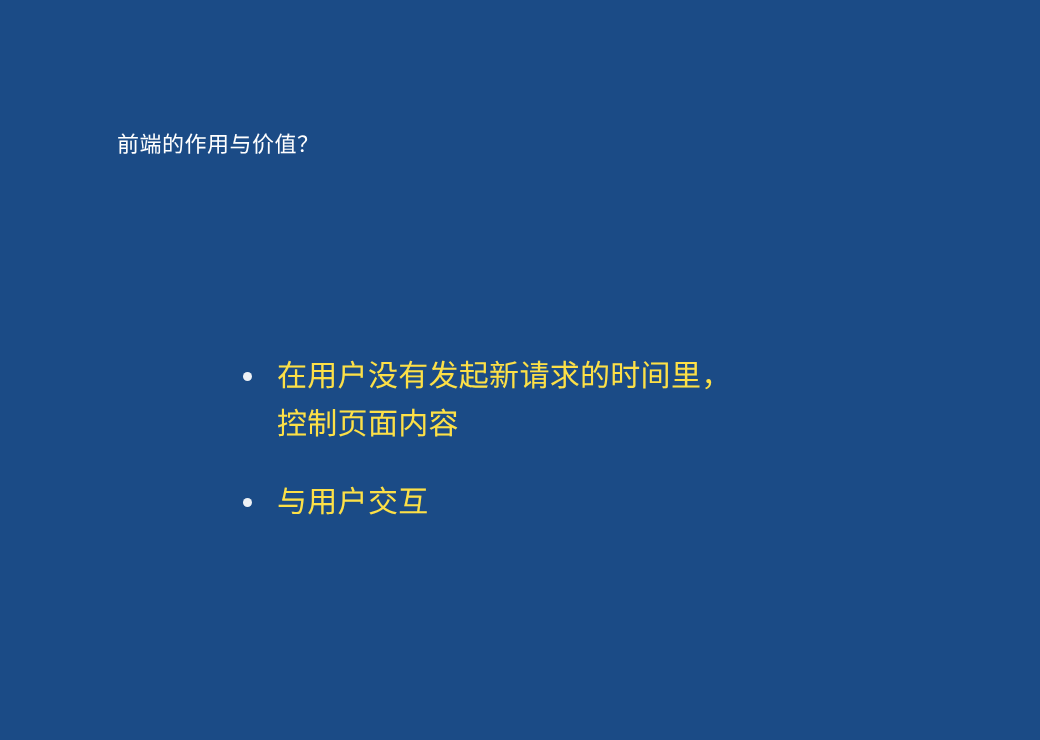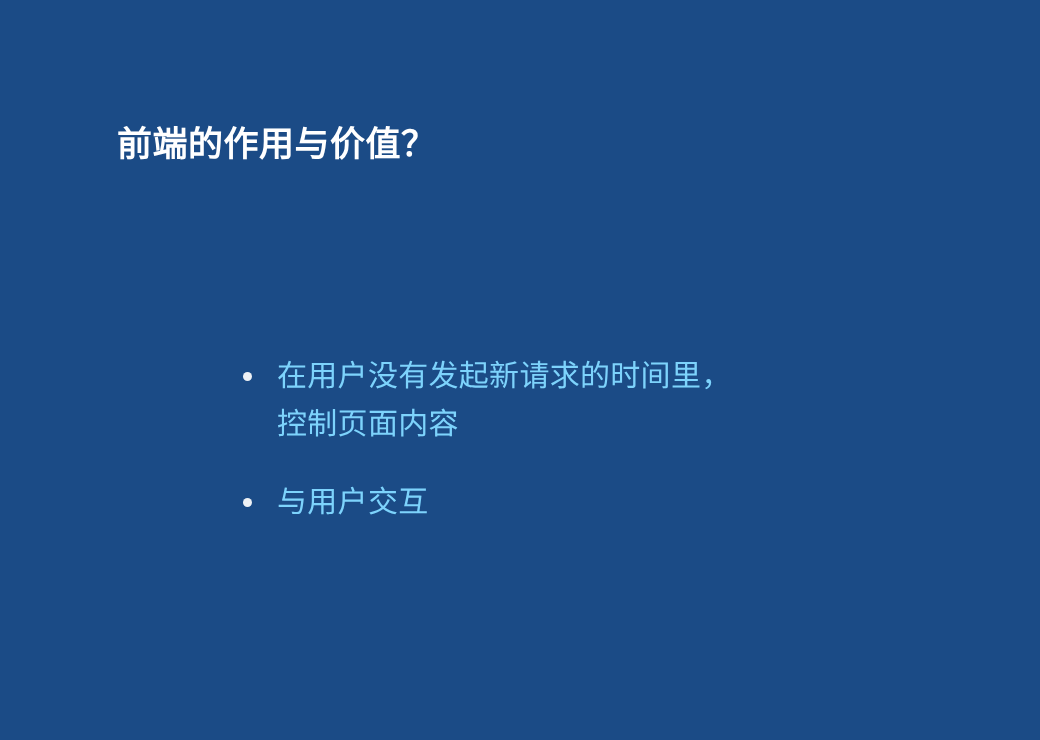--- a/index.html
+++ b/index.html
@@ -16,23 +16,23 @@
   .slide {
     position: relative;
     width: 1040px;
     height: 740px;
     background: #1B4B86;
     box-sizing: border-box;
   }
   .slide-title {
     position: absolute;
     left: 117px;
-    top: 99px;
-    font-size: 35px;
-    font-weight: bold;
+    top: 116px;
+    font-size: 22px;
+    font-weight: normal;
     color: #FFFFFF;
     letter-spacing: 0.5px;
     line-height: 1.25;
     white-space: nowrap;
   }
   .bullet-block {
     position: absolute;
     left: 243px;
     top: 352px;
     width: 640px;
@@ -51,21 +51,21 @@
     height: 9px;
     border-radius: 50%;
     background: #EEF1F5;
     margin-top: 20px;
     margin-right: 25px;
   }
   .bullet-text {
     flex: 1 1 auto;
     font-size: 30px;
     line-height: 48px;
-    color: #7dd3fc;
+    color: #fde047;
     font-weight: normal;
     letter-spacing: 0.3px;
     white-space: pre-line;
   }
 </style>
 </head>
 <body>
 
 <div class="slide">
 

